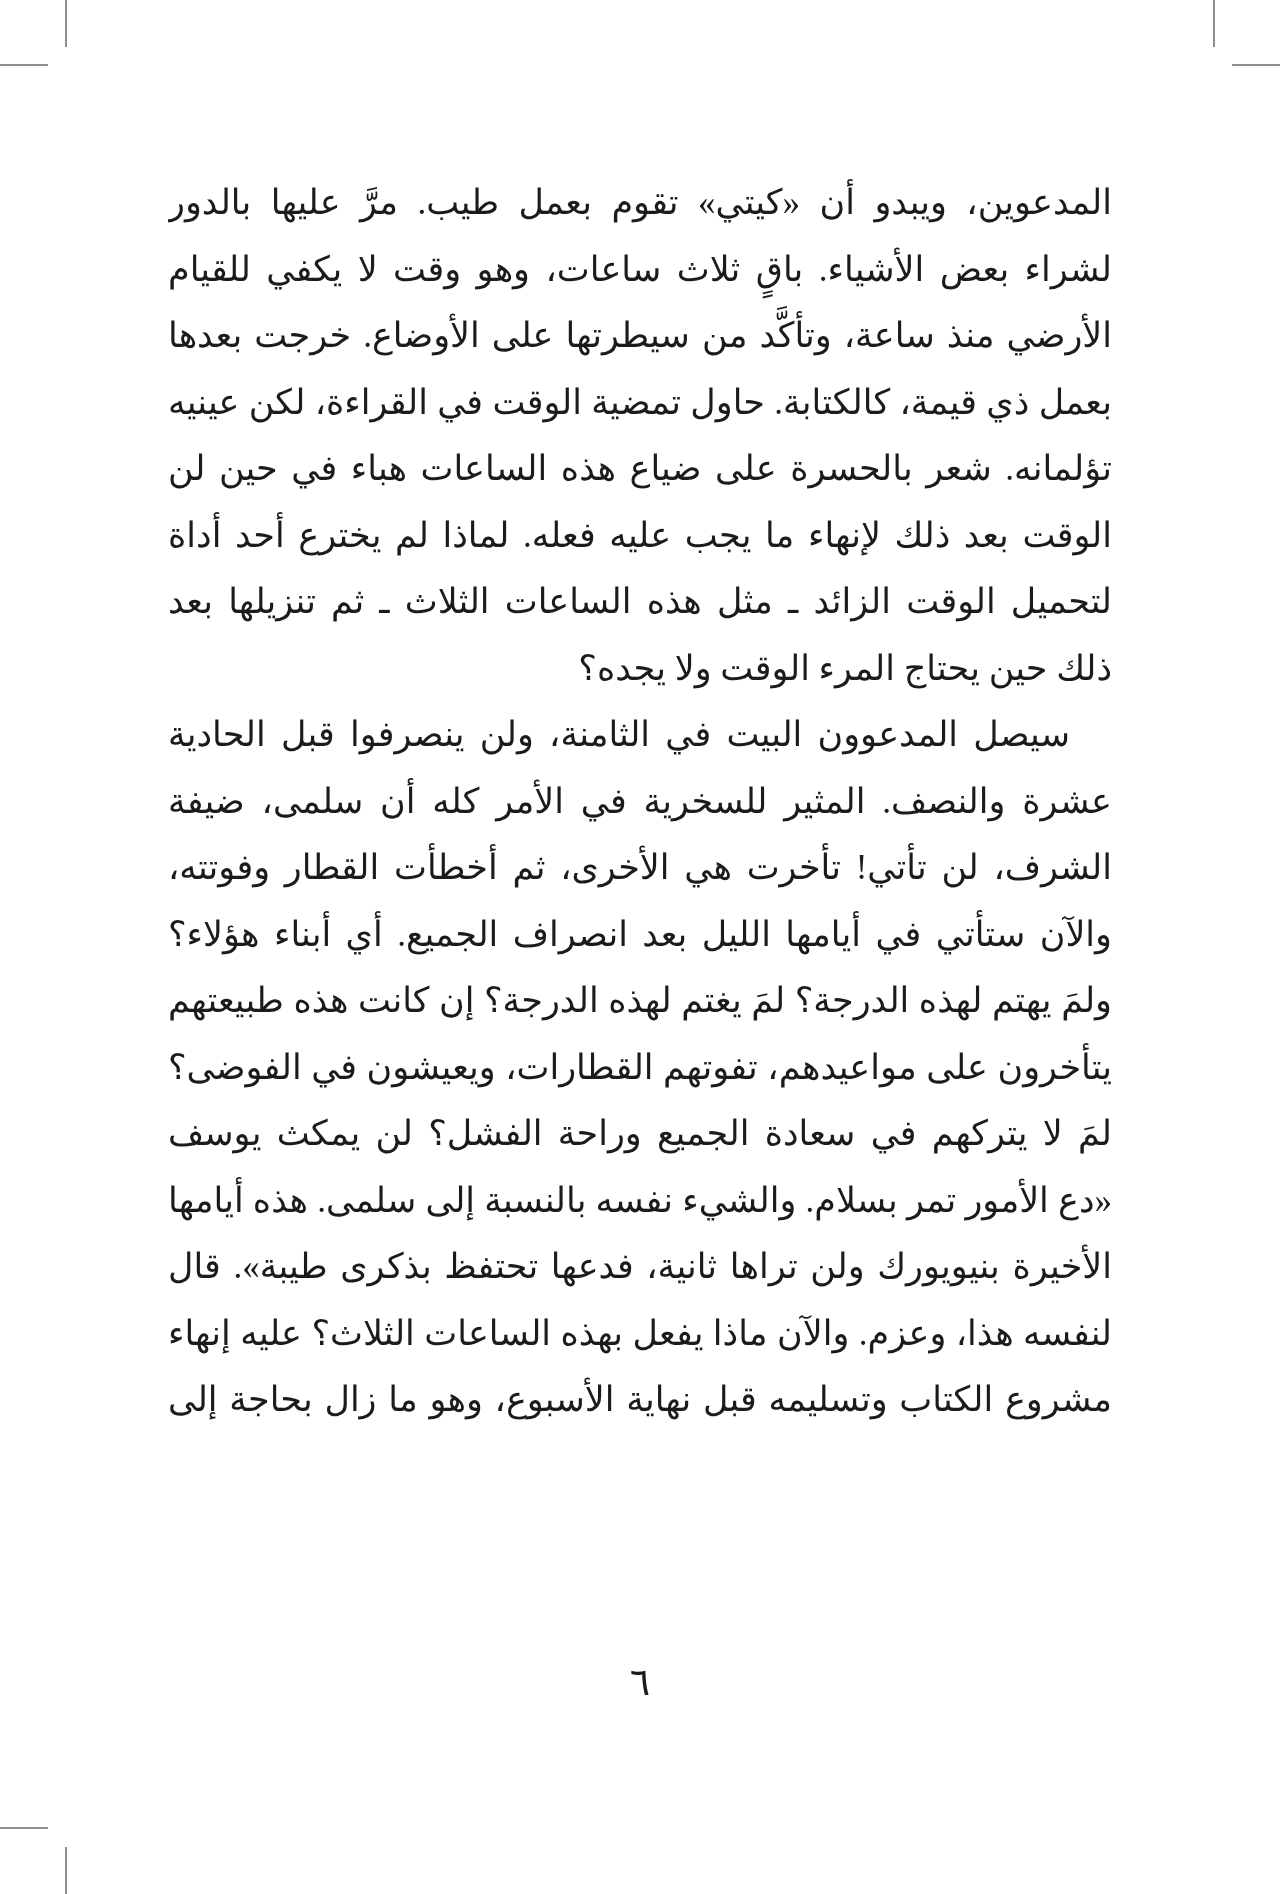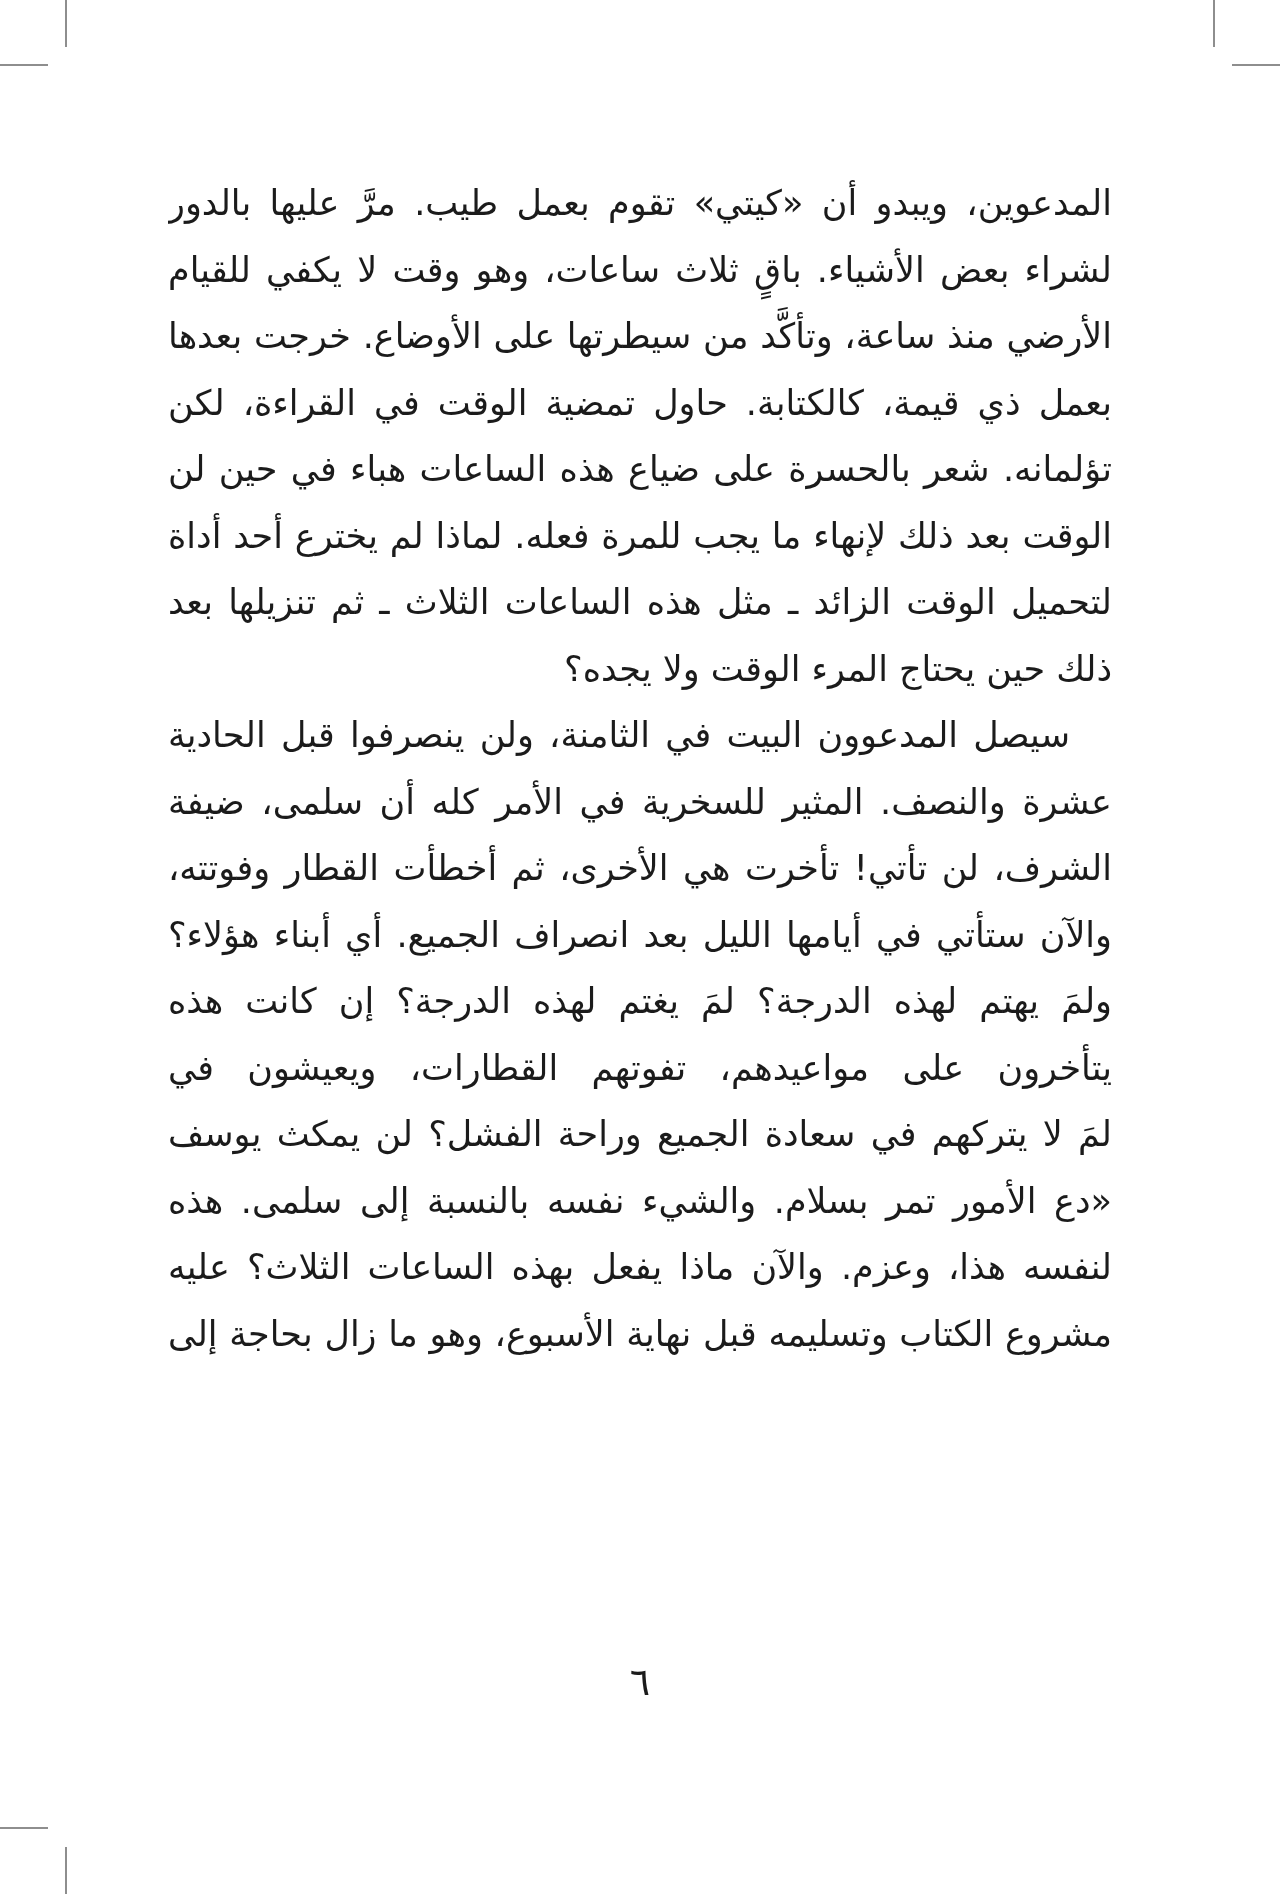--- a/index.html
+++ b/index.html
@@ -28,20 +28,21 @@
   .crop.tr-h { left: 1232px; top: 64px; }
   .crop.bl-h { left: 0;     top: 1827px; }
   .crop.bl-v { left: 65px;  top: 1847px; }
   
   .text-block {
     position: absolute;
     top: 170px;
     right: 168px;
     width: 944px;
     direction: rtl;
+    font-family: Liberation Serif, serif;
   }
   .line {
     direction: rtl;
     unicode-bidi: embed;
     font-size: 35px;
     line-height: 66.5px;
     height: 66.5px;
     overflow: hidden;
     text-align: justify;
     text-align-last: justify;
@@ -77,28 +78,29 @@
 <div class="crop h tr-h"></div>
 <div class="crop h bl-h"></div>
 <div class="crop v bl-v"></div>
 
 <div class="text-block">
   <div class="line">المدعوين، ويبدو أن «كيتي» تقوم بعمل طيب. مرَّ عليها بالدور</div>
   <div class="line">لشراء بعض الأشياء. باقٍ ثلاث ساعات، وهو وقت لا يكفي للقيام</div>
   <div class="line">الأرضي منذ ساعة، وتأكَّد من سيطرتها على الأوضاع. خرجت بعدها</div>
   <div class="line">بعمل ذي قيمة، كالكتابة. حاول تمضية الوقت في القراءة، لكن عينيه</div>
   <div class="line">تؤلمانه. شعر بالحسرة على ضياع هذه الساعات هباء في حين لن يجد</div>
-  <div class="line">الوقت بعد ذلك لإنهاء ما يجب للمرة فعله. لماذا لم يخترع أحد أداة</div>
+  <div class="line">الوقت بعد ذلك لإنهاء ما يجب عليه فعله. لماذا لم يخترع أحد أداة</div>
   <div class="line">لتحميل الوقت الزائد ـ مثل هذه الساعات الثلاث ـ ثم تنزيلها بعد</div>
   <div class="line para-end">ذلك حين يحتاج المرء الوقت ولا يجده؟</div>
   <div class="line indent">سيصل المدعوون البيت في الثامنة، ولن ينصرفوا قبل الحادية</div>
   <div class="line">عشرة والنصف. المثير للسخرية في الأمر كله أن سلمى، ضيفة</div>
   <div class="line">الشرف، لن تأتي! تأخرت هي الأخرى، ثم أخطأت القطار وفوتته،</div>
   <div class="line">والآن ستأتي في أيامها الليل بعد انصراف الجميع. أي أبناء هؤلاء؟</div>
   <div class="line">ولمَ يهتم لهذه الدرجة؟ لمَ يغتم لهذه الدرجة؟ إن كانت هذه طبيعتهم</div>
   <div class="line">يتأخرون على مواعيدهم، تفوتهم القطارات، ويعيشون في الفوضى؟</div>
   <div class="line">لمَ لا يتركهم في سعادة الجميع وراحة الفشل؟ لن يمكث يوسف</div>
   <div class="line">«دع الأمور تمر بسلام. والشيء نفسه بالنسبة إلى سلمى. هذه أيامها</div>
+  <div class="line">الأخيرة بنيويورك ولن تراها ثانية، فدعها تحتفظ بذكرى طيبة». قال</div>
   <div class="line">لنفسه هذا، وعزم. والآن ماذا يفعل بهذه الساعات الثلاث؟ عليه إنهاء</div>
   <div class="line">مشروع الكتاب وتسليمه قبل نهاية الأسبوع، وهو ما زال بحاجة إلى</div>
 </div>
 
 <div class="page-number">٦</div>
 
 </body></html>

